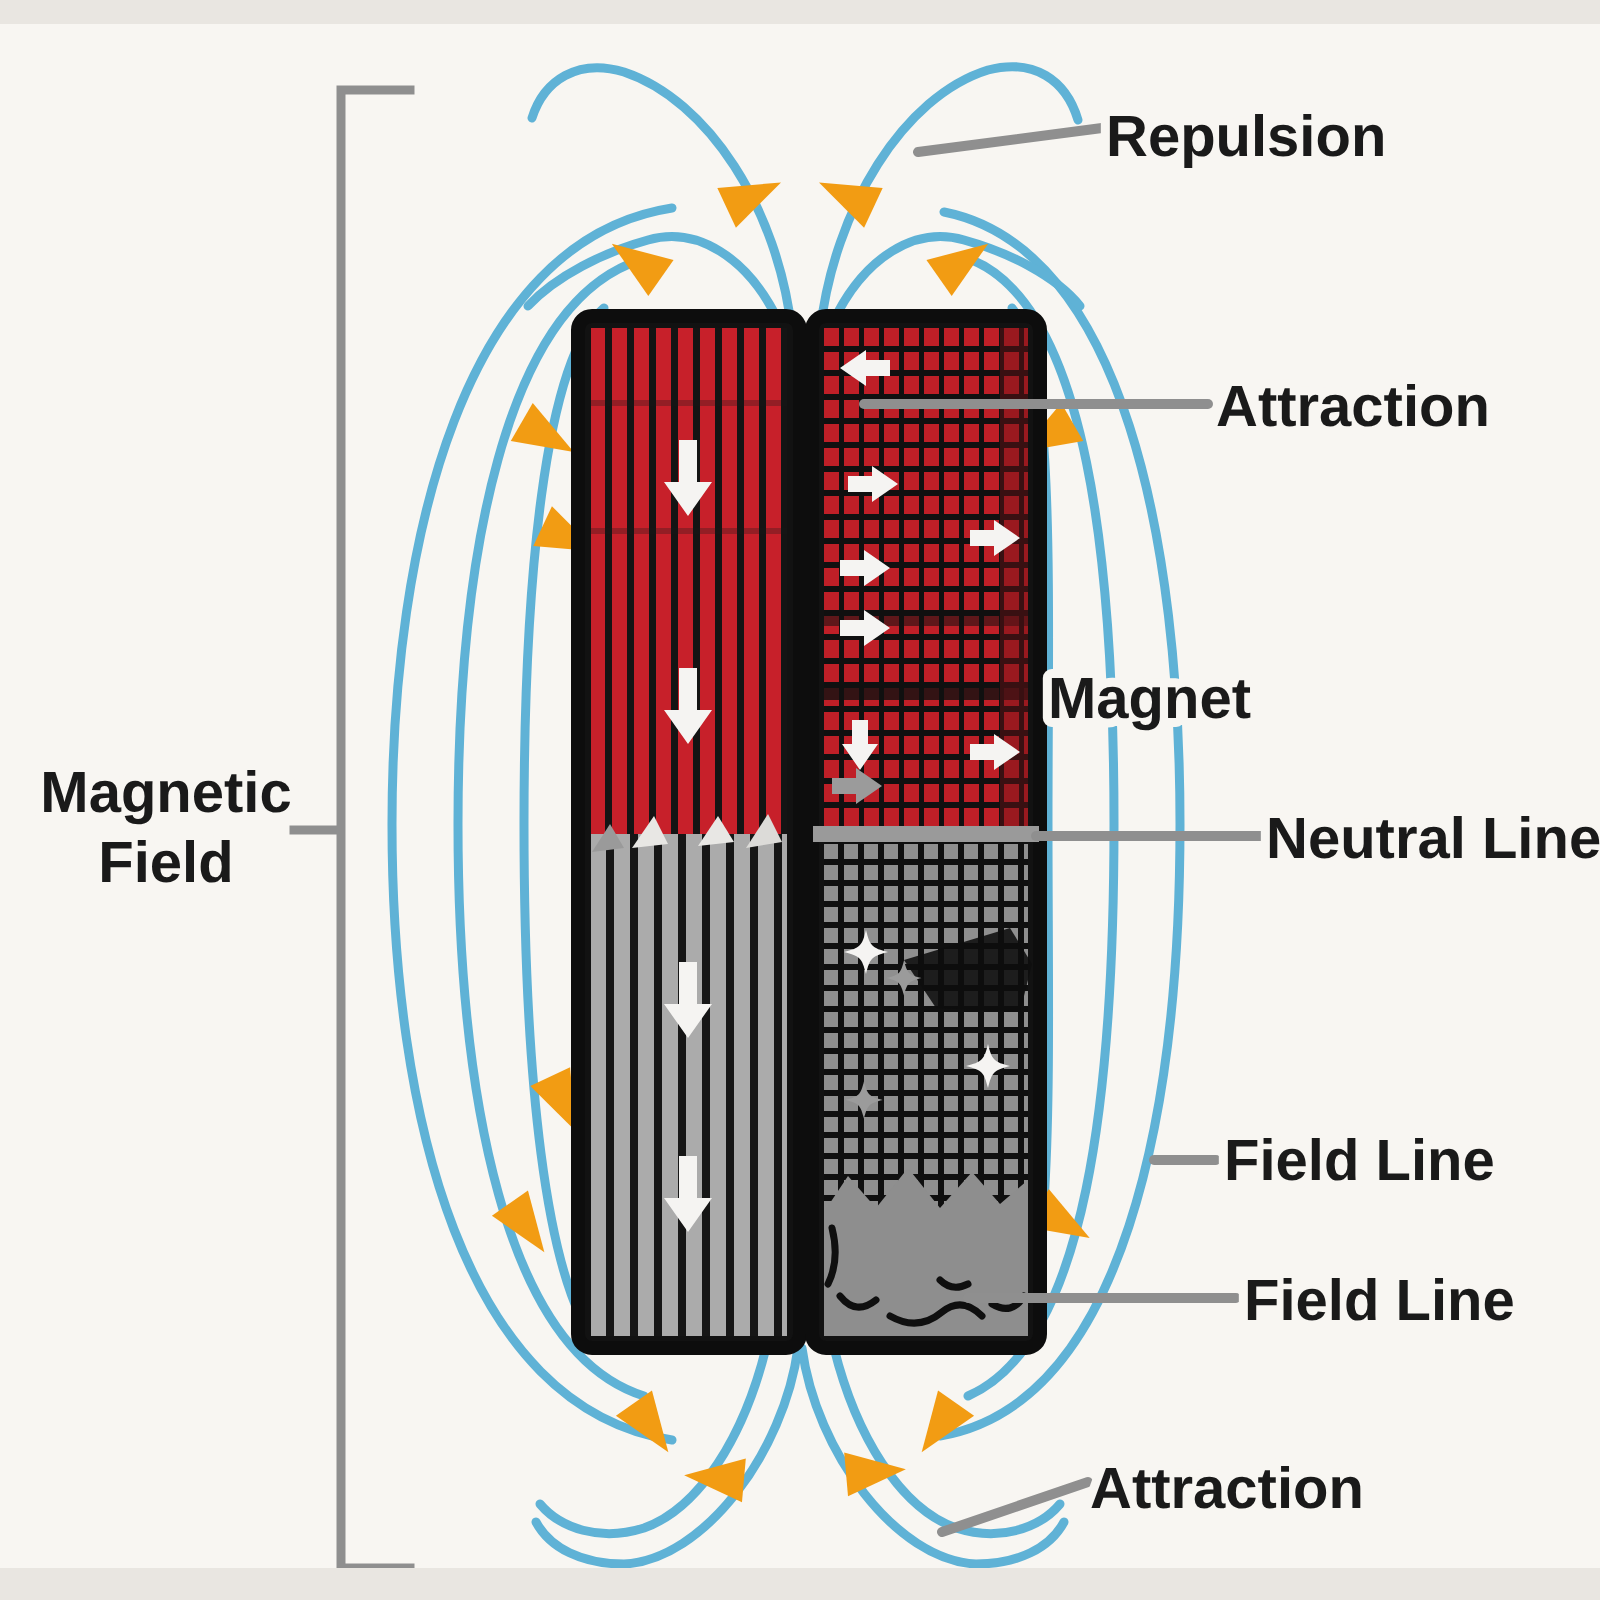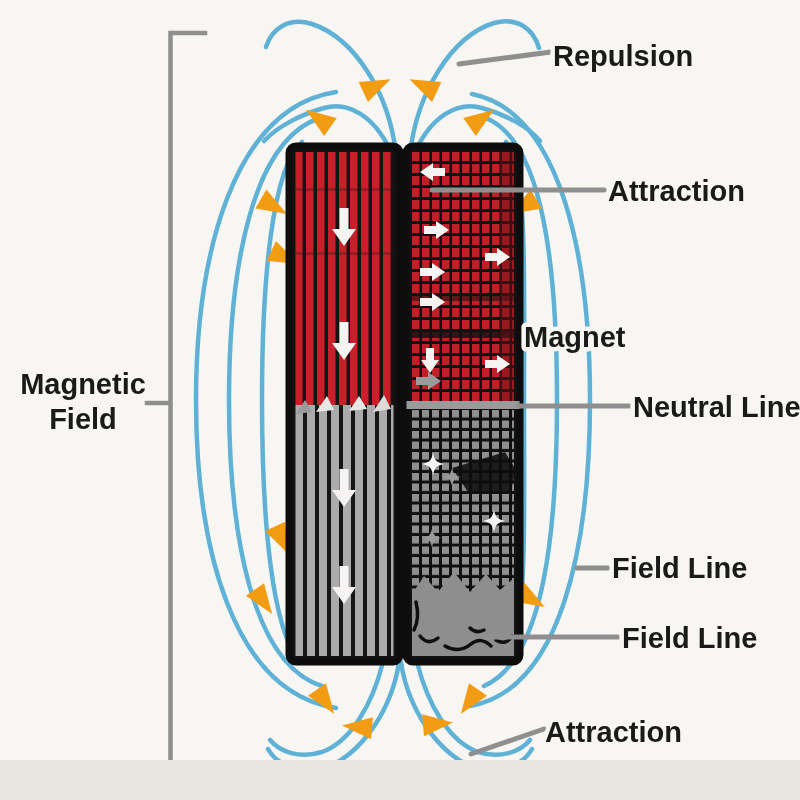--- a/index.html
+++ b/index.html
@@ -1,16 +1,16 @@
 <!DOCTYPE html>
 <html><head>
 <meta charset="utf-8">
 <style>
   html,body{margin:0;padding:0;background:#e9e6e1;}
-  .stage{width:800px;height:760px;margin:0 auto;position:relative;background:#5eead4;}
+  .stage{width:800px;height:760px;margin:12px auto;position:relative;background:#5eead4;}
   svg{display:block;}
   .fl{fill:none;stroke-width:4.5;stroke-linecap:round;}
   .conn{fill:none;stroke-width:5;stroke-linecap:round;}
   .bracket{fill:none;stroke-width:4.5;stroke-linecap:square;}
   .lbl{font:700 29px "Liberation Sans","DejaVu Sans",sans-serif;
        paint-order:stroke;stroke:#f8f6f2;stroke-width:9px;stroke-linejoin:round;}
   .mag-border{fill:#121212;stroke:#0d0d0d;stroke-width:7;}
   .warrow{fill:#f5f4f2;}
   .sq{fill:none;stroke:#0f0f0f;stroke-width:3.5;stroke-linecap:round;}
 </style>

